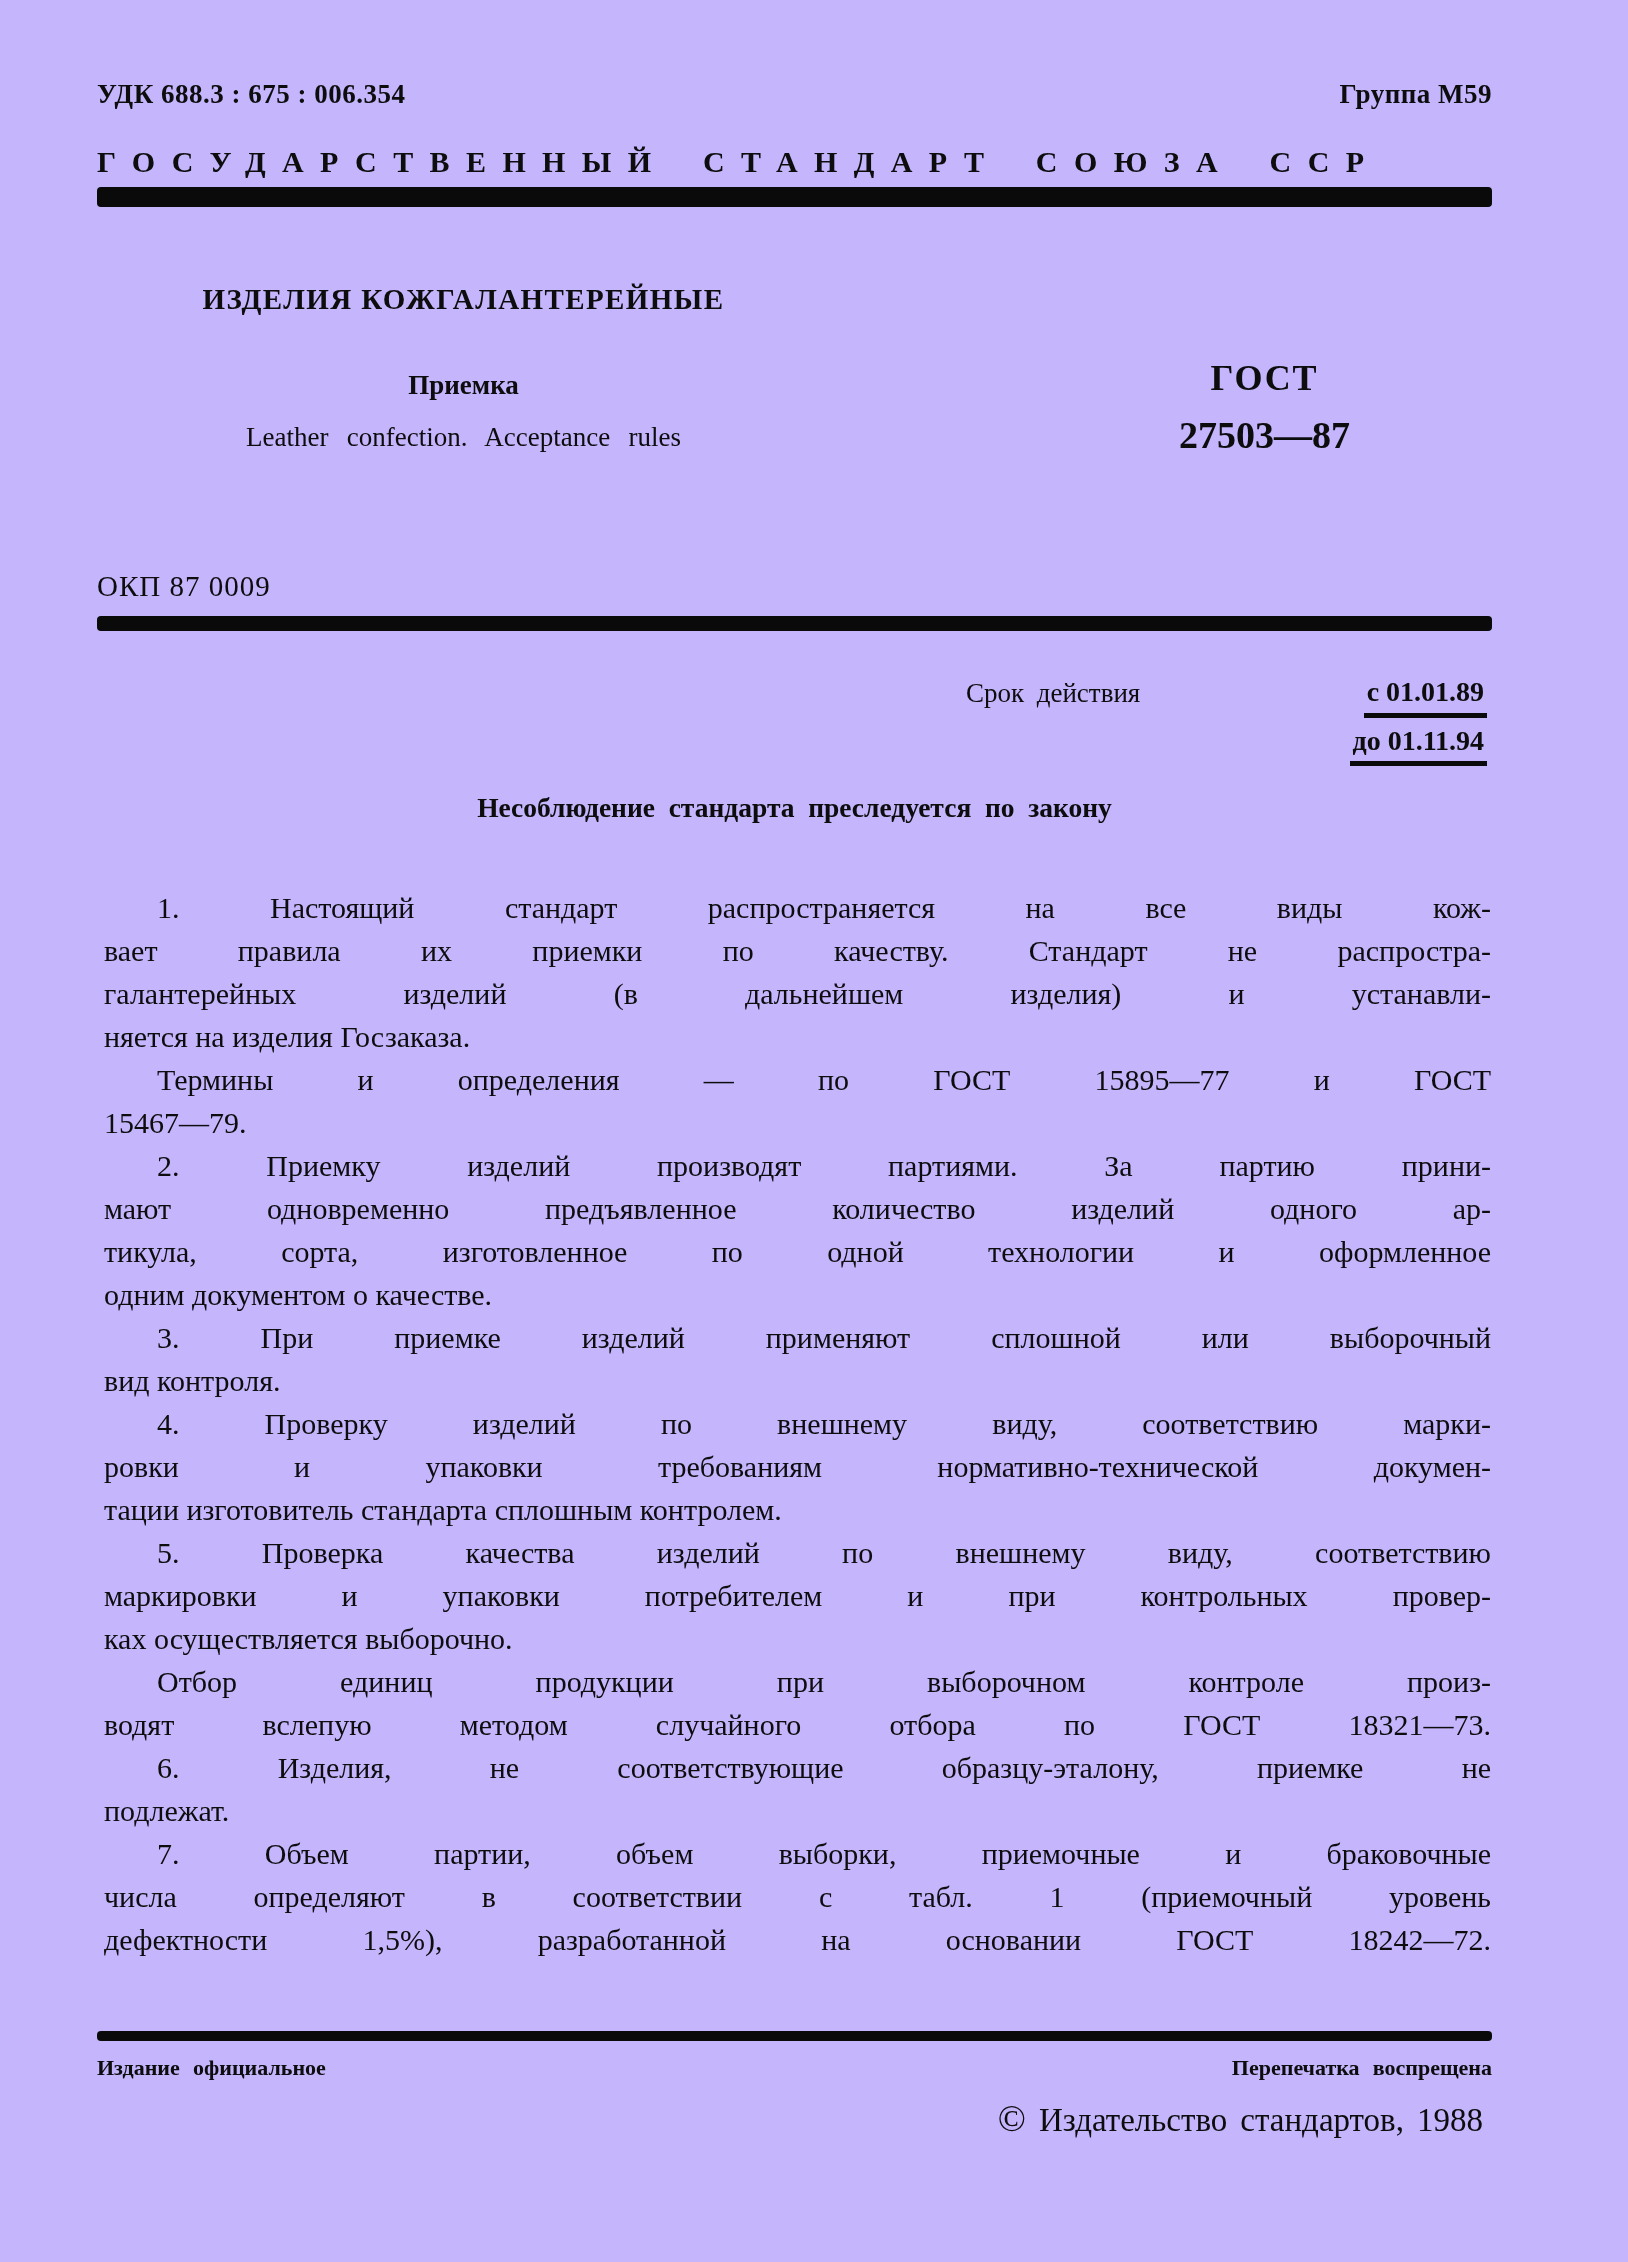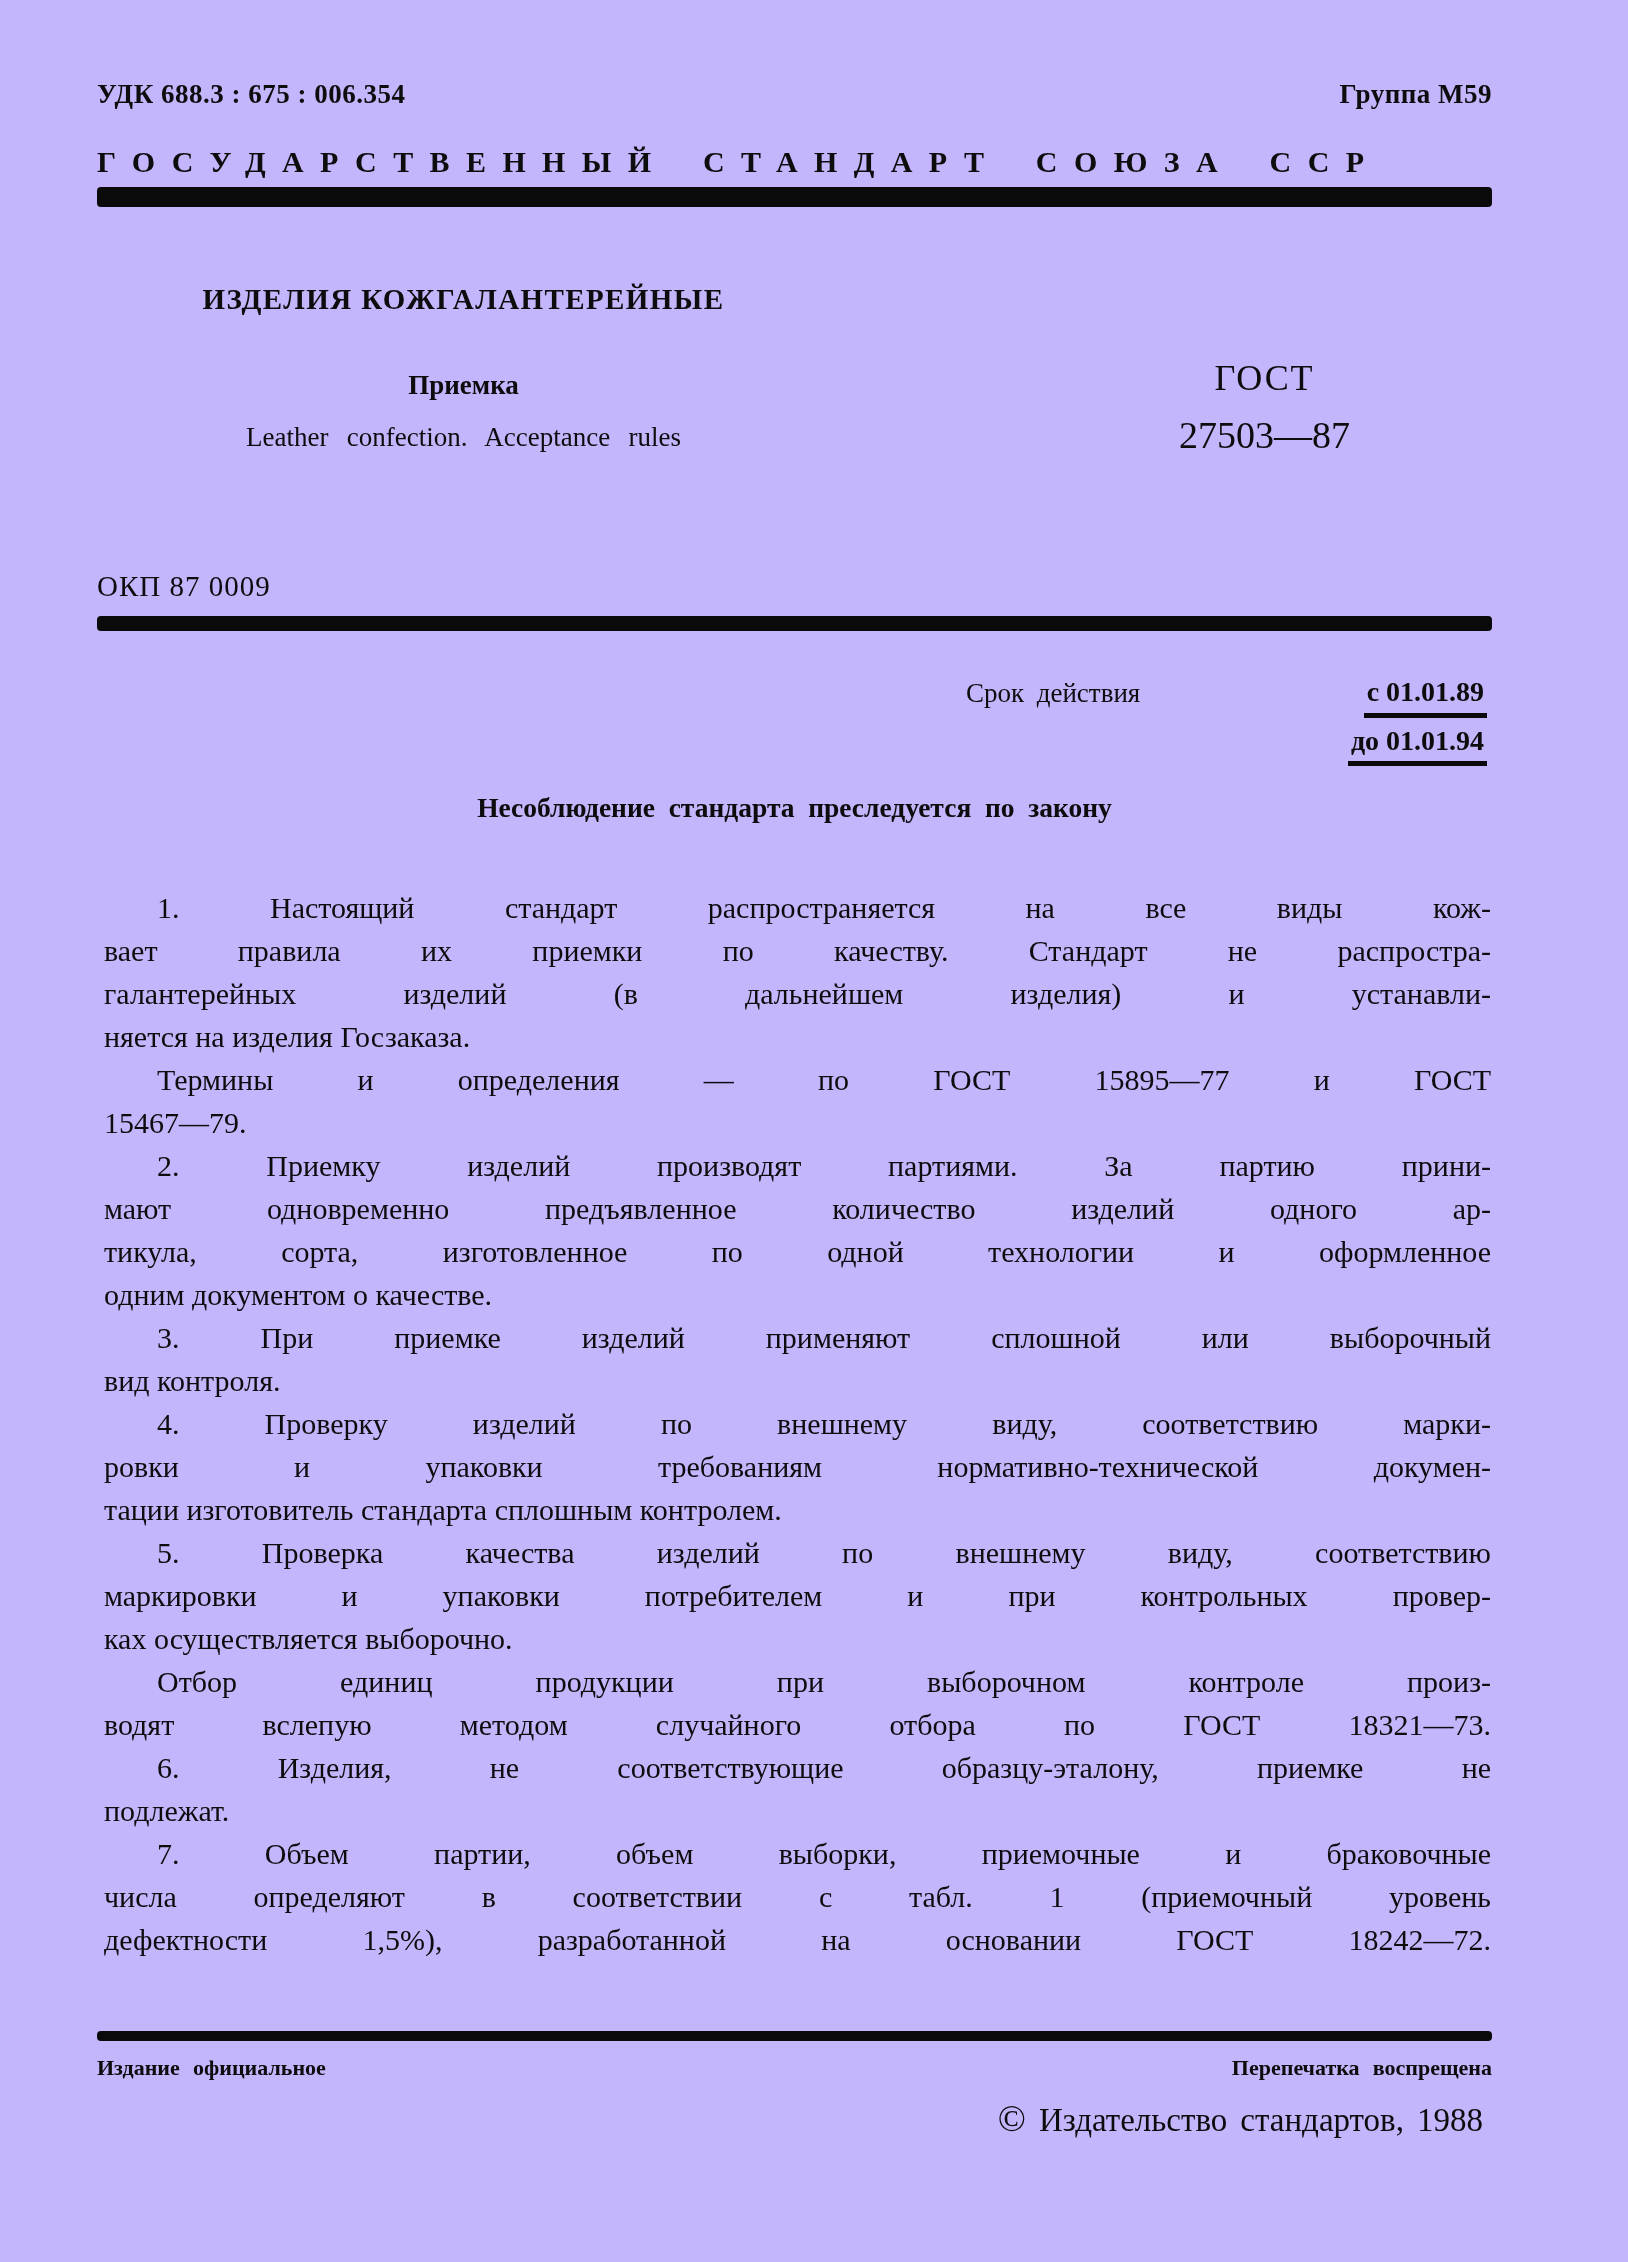--- a/index.html
+++ b/index.html
@@ -18,21 +18,21 @@
   .udk-row{top:79px;left:97px;width:1395px;display:flex;justify-content:space-between;
     font-size:27px;font-weight:bold;letter-spacing:0.5px;}
   .gost-heading{top:145px;left:97px;width:1395px;white-space:nowrap;
     font-size:30px;font-weight:bold;letter-spacing:16.4px;word-spacing:11.6px;}
 
   .title-block{top:283px;left:145px;width:637px;text-align:center;}
   .doc-title{font-size:29px;font-weight:bold;letter-spacing:1.4px;}
   .doc-section{margin-top:54px;font-size:27px;font-weight:bold;font-family:Liberation Serif, serif;}
   .doc-title-en{margin-top:21px;font-size:27px;word-spacing:11.6px;}
 
-  .gost-num-block{top:357px;left:1139px;width:251px;text-align:center;font-weight:normal;}
+  .gost-num-block{top:357px;left:1139px;width:251px;text-align:center;font-weight:bold;}
   .gost-label{font-size:36px;letter-spacing:1.9px;}
   .gost-number{margin-top:13.5px;font-size:38px;}
 
   .okp{top:570px;left:97px;font-size:29px;letter-spacing:1px;}
 
   .validity{top:676px;left:966px;width:521px;display:flex;justify-content:space-between;}
   .validity-label{font-size:27px;font-weight:normal;padding-top:1.9px;word-spacing:5.8px;}
   .validity-dates{text-align:right;}
   .validity-dates .date{display:inline-block;font-size:28px;font-weight:bold;
     border-bottom:5.8px solid #0a0a0a;padding:0 2.9px 4.8px 2.9px;margin-bottom:6.8px;}
@@ -76,21 +76,21 @@
   </div>
 
   <div class="abs okp">ОКП 87 0009</div>
 
   <div class="rule rule-2"></div>
 
   <div class="abs validity">
     <span class="validity-label">Срок действия</span>
     <span class="validity-dates">
       <span class="date">с 01.01.89</span><br>
-      <span class="date">до 01.01.94</span>
+      <span class="date">до 01.11.94</span>
     </span>
   </div>
 
   <div class="abs law-notice">Несоблюдение стандарта преследуется по закону</div>
 
   <div class="abs body-text">
       <div class="line indent j">1. Настоящий стандарт  распространяется на все  виды кож-</div>
       <div class="line j">вает правила их приемки по качеству. Стандарт не распростра-</div>
       <div class="line j">галантерейных изделий (в дальнейшем  изделия)  и устанавли-</div>
       <div class="line">няется на изделия Госзаказа.</div>

